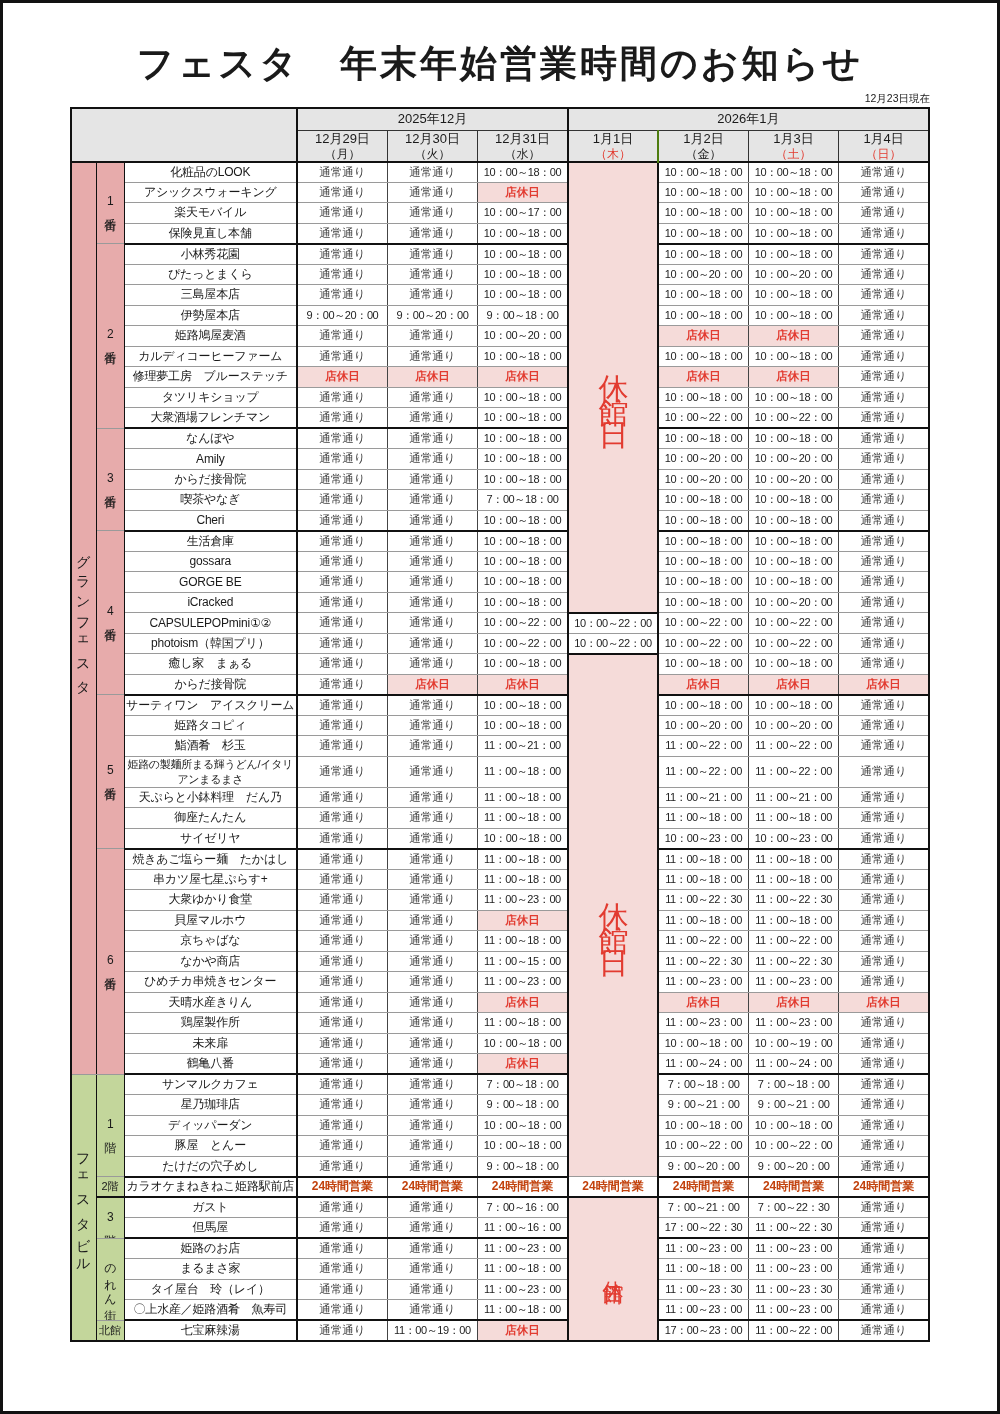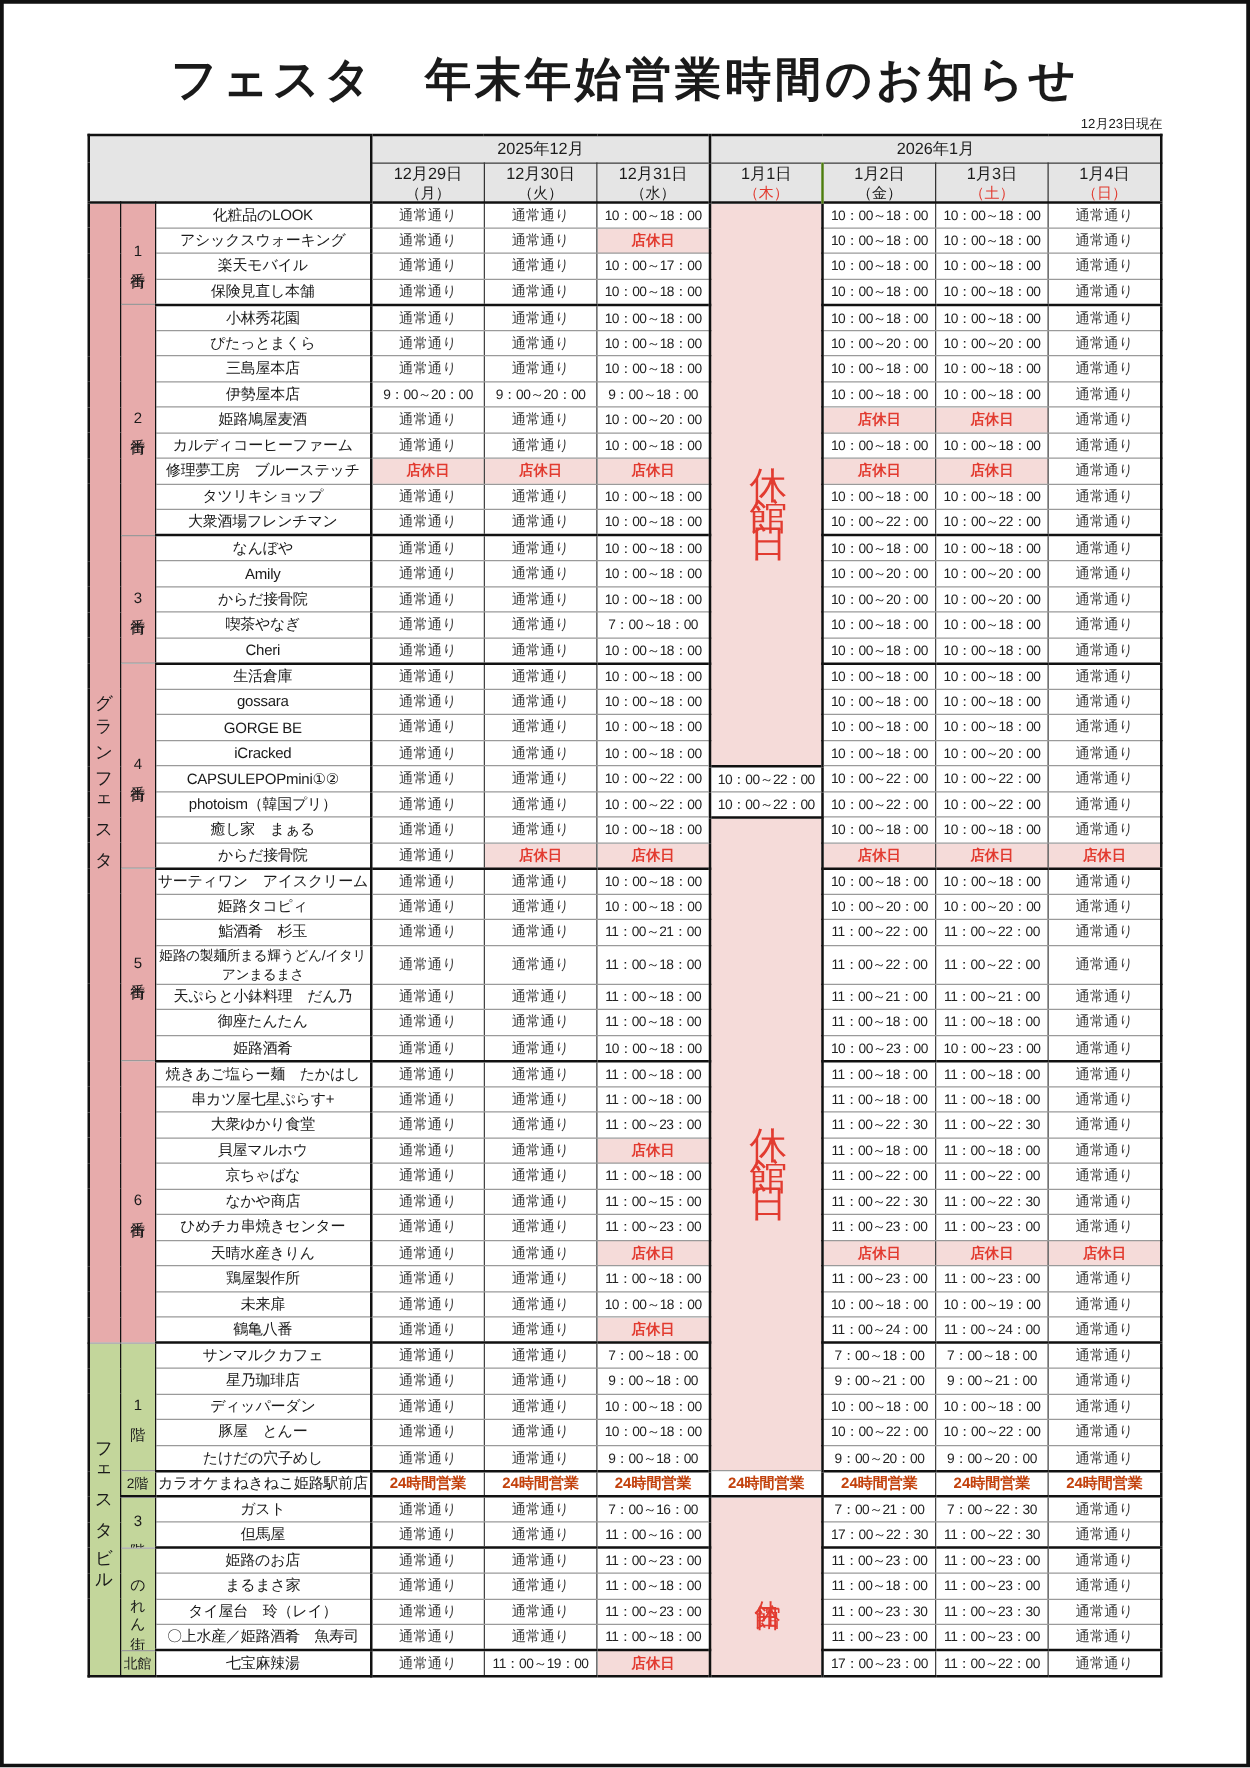--- a/index.html
+++ b/index.html
@@ -396,21 +396,21 @@
         <tr>
           <td class="store">御座たんたん</td>
           <td class="normal">通常通り</td>
           <td class="normal">通常通り</td>
           <td class="time c31">11：00～18：00</td>
           <td class="time j2">11：00～18：00</td>
           <td class="time">11：00～18：00</td>
           <td class="normal">通常通り</td>
         </tr>
         <tr class="grp-end">
-          <td class="store">姫路酒肴</td>
+          <td class="store">サイゼリヤ</td>
           <td class="normal">通常通り</td>
           <td class="normal">通常通り</td>
           <td class="time c31">10：00～18：00</td>
           <td class="time j2">10：00～23：00</td>
           <td class="time">10：00～23：00</td>
           <td class="normal">通常通り</td>
         </tr>
         <tr>
           <td class="sect pink vert" rowspan="11">6番街</td>
           <td class="store">焼きあご塩らー麺　たかはし</td>

